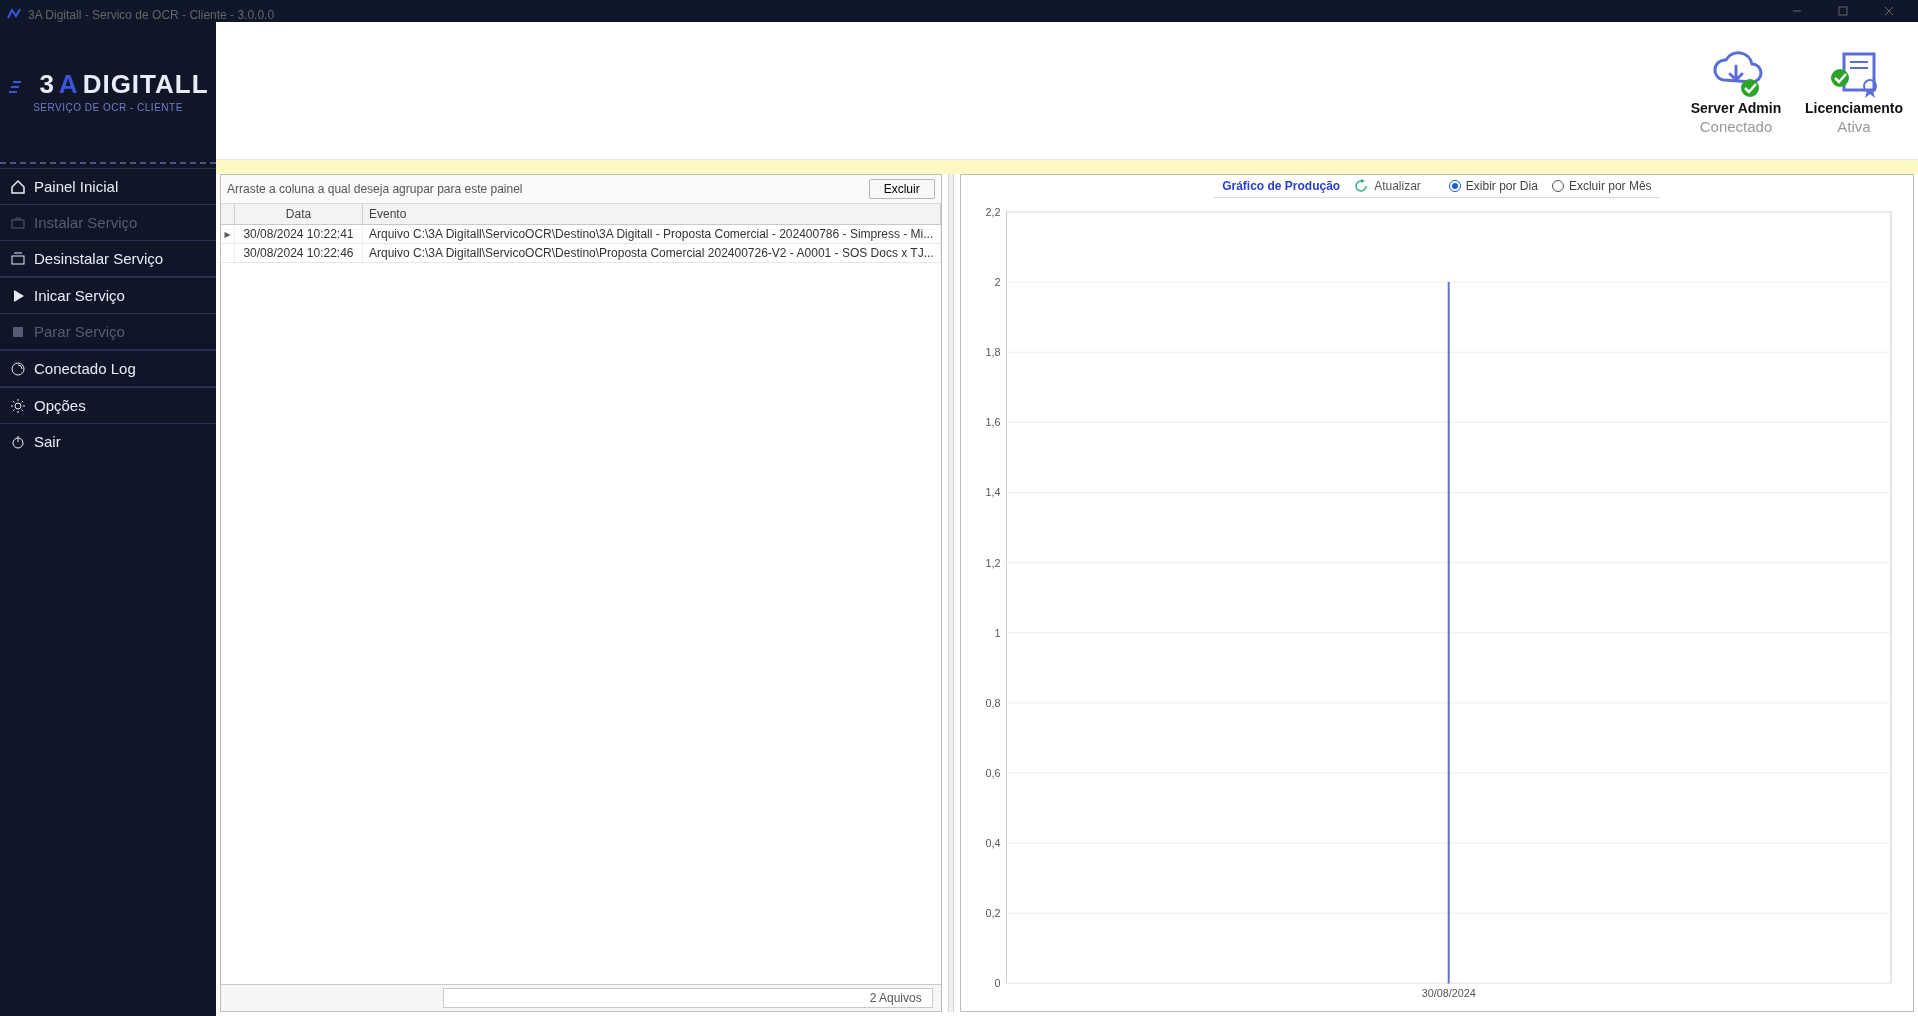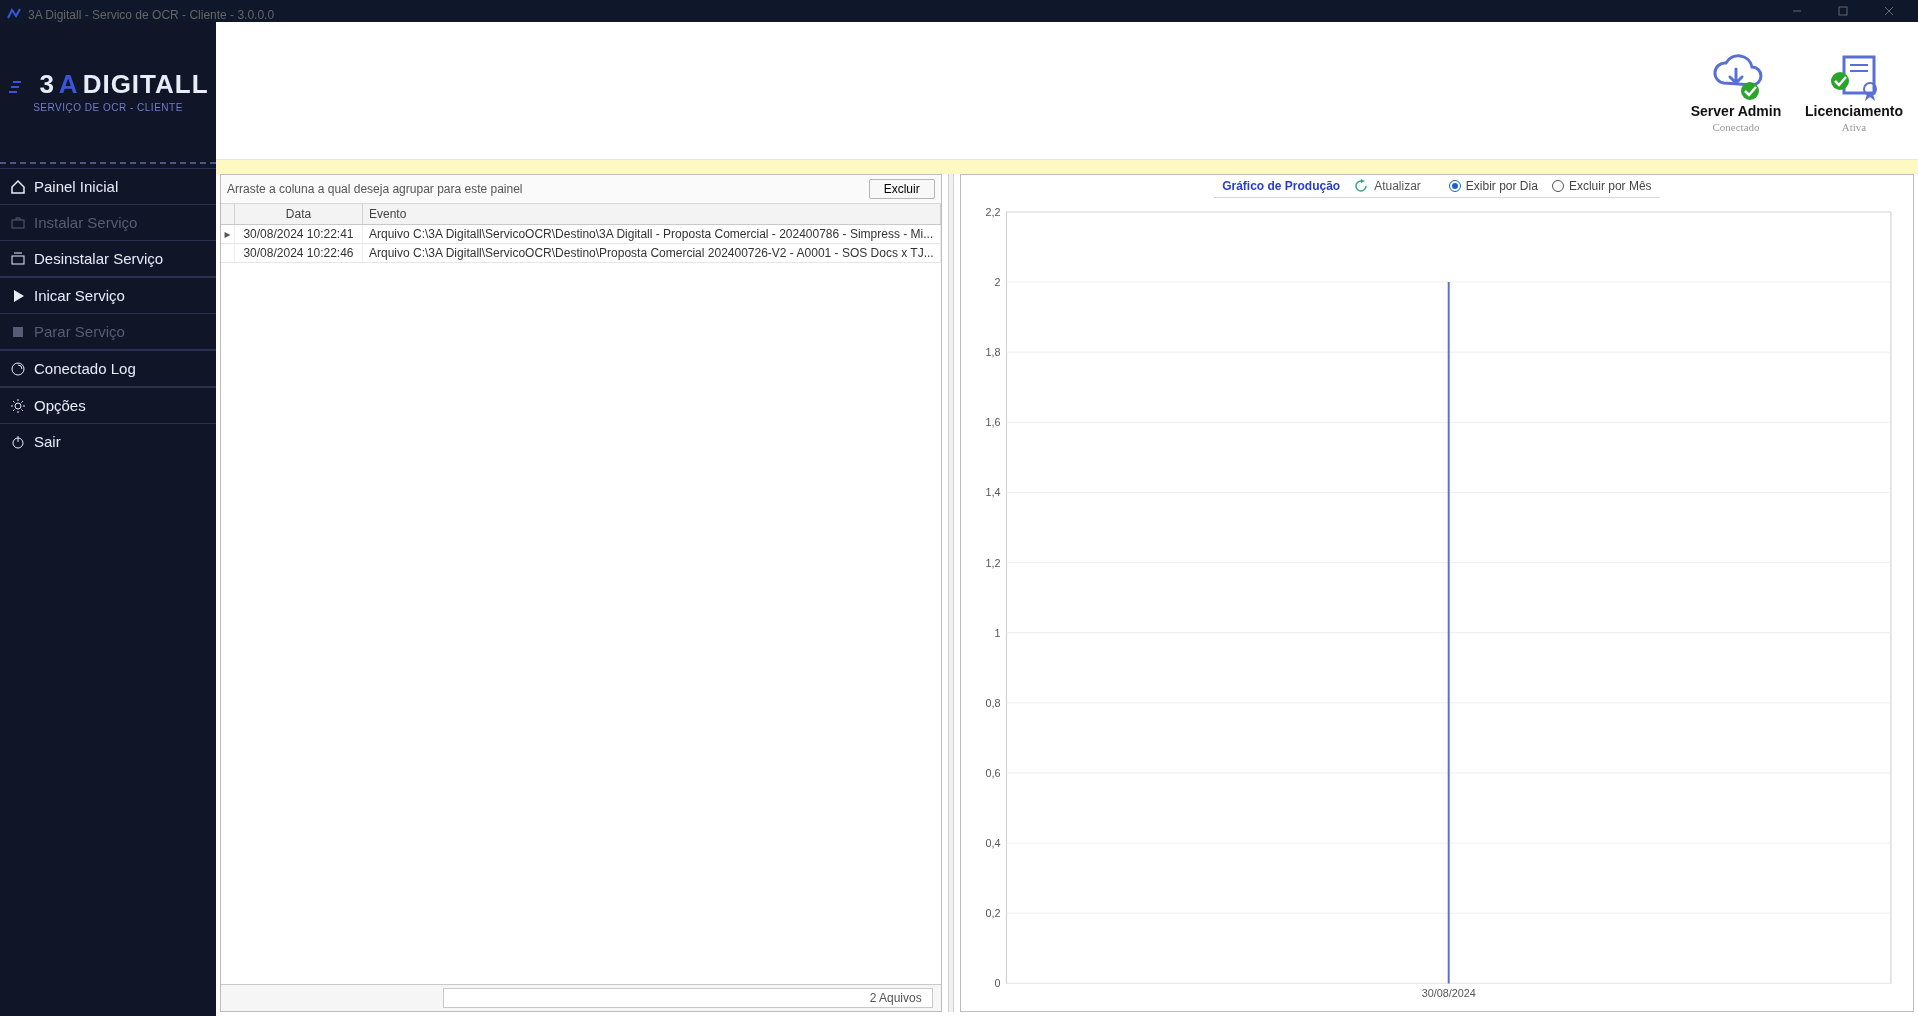--- a/index.html
+++ b/index.html
@@ -82,21 +82,21 @@
   display:flex;
   justify-content:flex-end;
   align-items:center;
   gap:18px;
   padding-right:14px;
   border-bottom:1px solid #e6e6e6;
 }
 .status-card { display:flex; flex-direction:column; align-items:center; gap:2px; min-width:100px;}
 .status-card .big-icon { width:64px; height:52px; display:flex; align-items:center; justify-content:center; }
 .status-card .label { font-weight:700; font-size:14px; color:#111; }
-.status-card .sub { font-size:11px; color:#999;font-family:Liberation Serif, serif; }
+.status-card .sub { font-size:15px; color:#999; }
 
 .content {
   flex:1;
   display:flex;
   gap:6px;
   padding:0 4px 4px 4px;
   background:#fff;
 }
 .pane {
   border:1px solid #bcbcbc;

